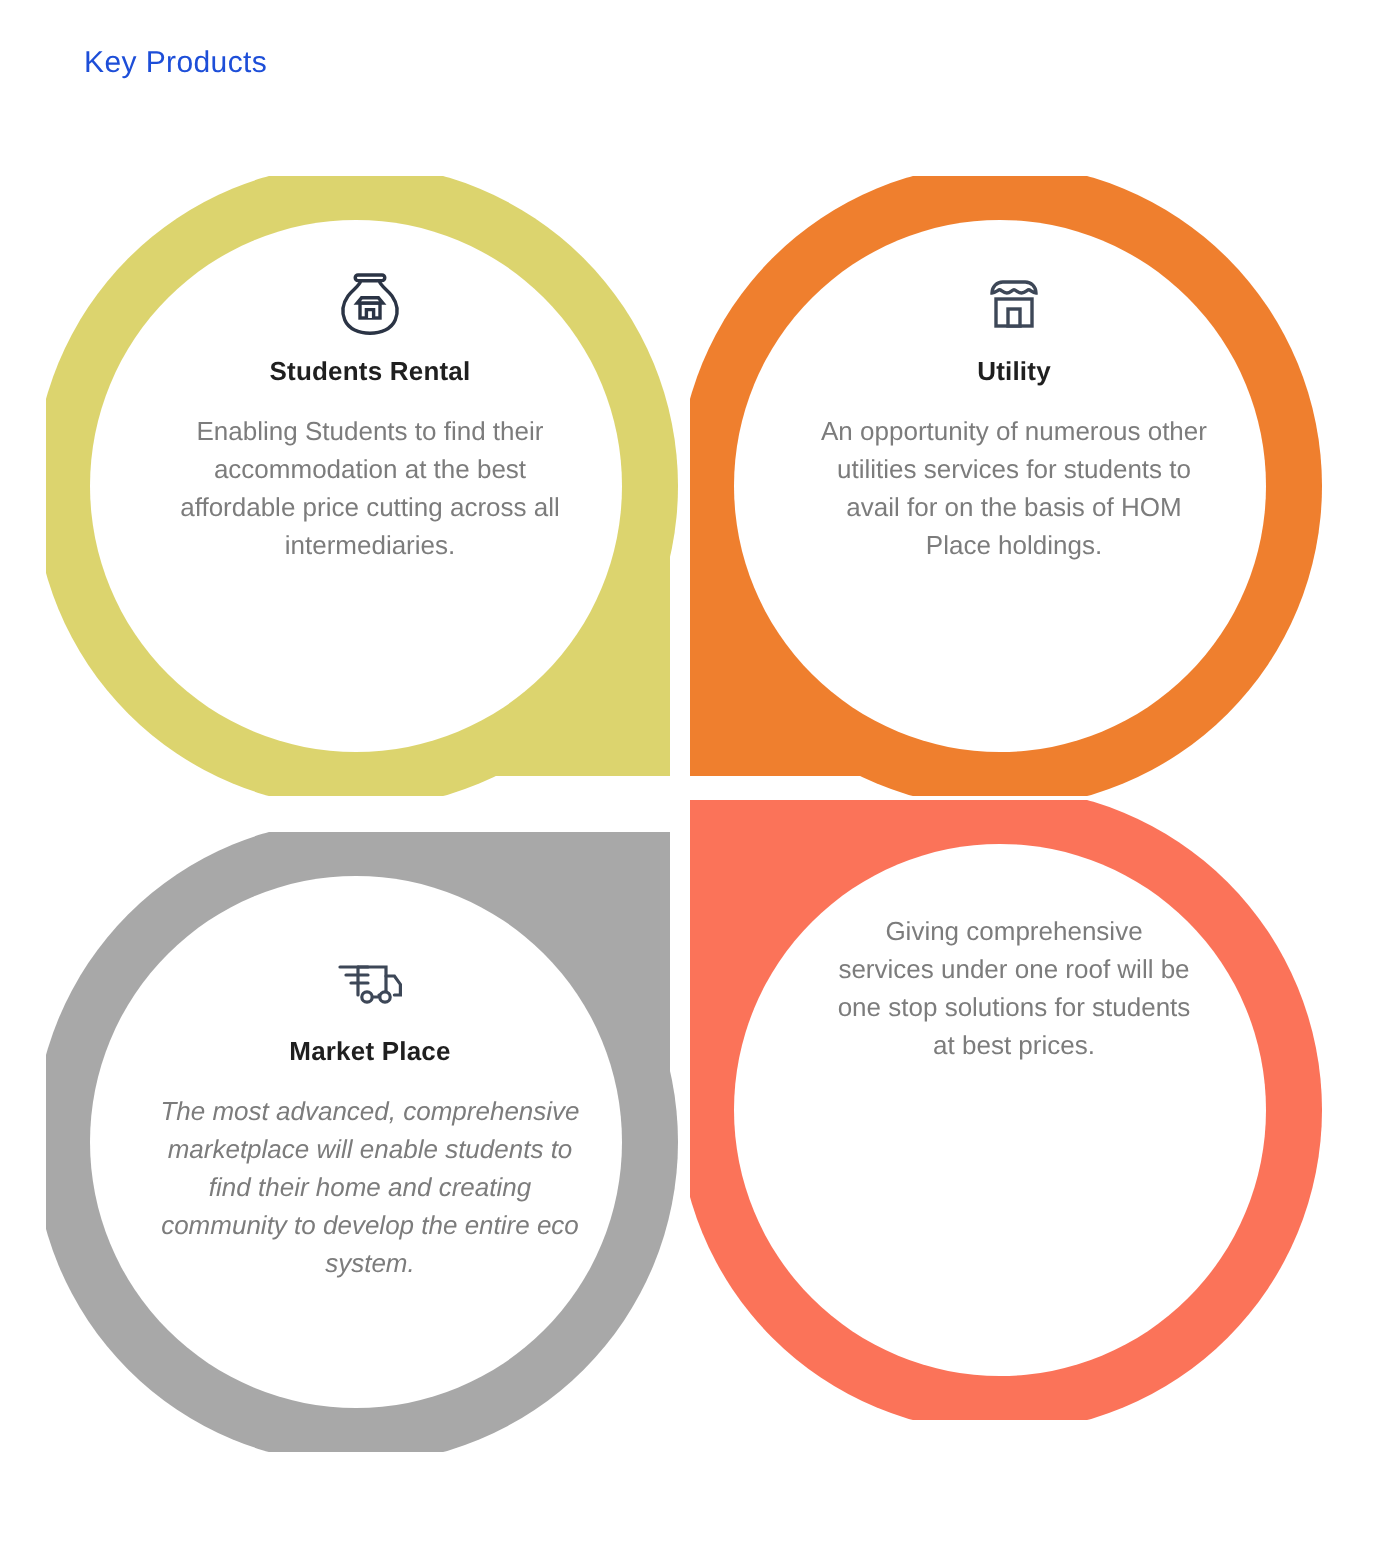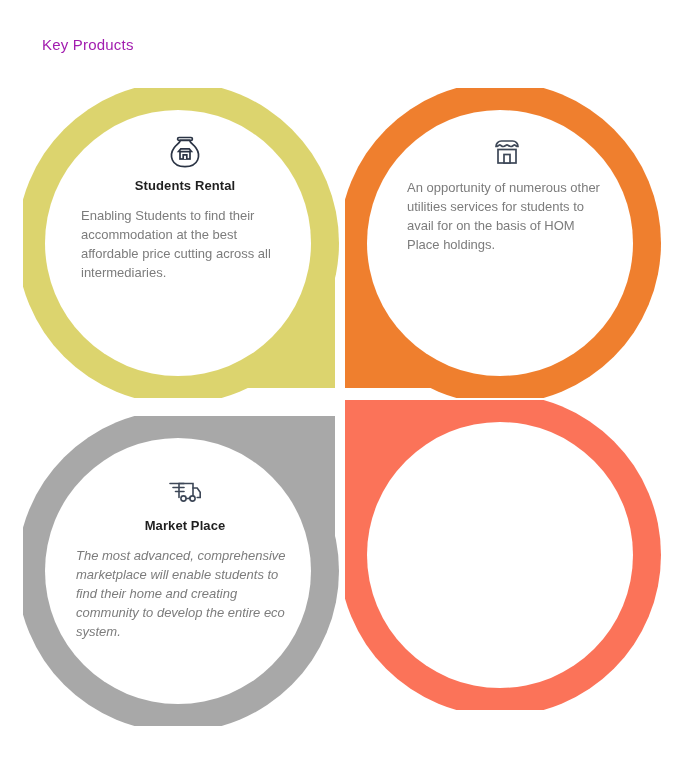--- a/index.html
+++ b/index.html
@@ -5,23 +5,23 @@
   html,body{margin:0;padding:0;}
   body{
     width:690px;height:774px;
     background:#ffffff;
     font-family:"Liberation Sans", sans-serif;
     overflow:hidden;
     position:relative;
   }
   #page-title{
     position:absolute;
-    left:42px; top:36px;
+    left:42px; top:23px;
     font-size:15px;
-    color:#a21caf;
+    color:#1d4ed8;
     letter-spacing:.2px;
     white-space:nowrap;
   }
   #grid{
     position:absolute;
     left:0; top:88px;
     width:690px; height:630px;
   }
   .quad{ position:absolute; width:324px; height:310px; }
   .q-tl{ left:23px;  top:0;    }
@@ -56,21 +56,21 @@
     font-size:13px;
     font-weight:bold;
     color:#1f1f1f;
     margin-bottom:13px;
     letter-spacing:.1px;
   }
   .card-body{
     font-size:13px;
     line-height:19px;
     color:#7c7c7c;
-    text-align:left;
+    text-align:center;
     margin:0 auto;
     max-width:208px;
   }
   .q-tr .card-body{ max-width:200px; }
   .q-bl .card-body{ max-width:218px;font-style:italic; }
   .q-br .card-body{ max-width:178px; }
 </style>
 </head>
 <body>
 
@@ -120,20 +120,21 @@
       </g>
     </svg>
     <div class="content">
       <div class="icon-wrap">
         <svg width="30" height="30" viewBox="0 0 30 30" fill="none" stroke="#3d4757" stroke-width="1.7">
           <path d="M4 9.5 C4 6.4 6.4 4 9.4 4 h11.2 C23.6 4 26 6.4 26 9.5 c-1.8 0-2.8-1.6-3.6-1.6 s-1.8 1.6-3.6 1.6 -2.8-1.6-3.8-1.6 -1.8 1.6-3.6 1.6 -2.8-1.6-3.6-1.6 S5.8 9.5 4 9.5z" fill="#fff"></path>
           <rect x="6" y="12.5" width="18" height="13.5" fill="#fff"></rect>
           <rect x="12" y="17.5" width="6" height="8.5" fill="#fff"></rect>
         </svg>
       </div>
+      <div class="card-title">Utility</div>
       <div class="card-body">An opportunity of numerous other utilities services for students to avail for on the basis of HOM Place holdings.</div>
     </div>
   </div>
 
   <div class="quad q-bl">
     <svg class="ring-svg" viewBox="0 0 324 310">
       <defs>
         <mask id="m-bl">
           <rect x="0" y="0" width="324" height="310" fill="#fff"></rect>
           <circle cx="155" cy="155" r="133" fill="#000"></circle>
@@ -171,16 +172,17 @@
           <circle cx="155" cy="155" r="133" fill="#000"></circle>
         </mask>
       </defs>
       <g mask="url(#m-br)">
         <circle cx="155" cy="155" r="161" fill="#FB7359"></circle>
         <rect x="0" y="0" width="155" height="155" fill="#FB7359"></rect>
       </g>
     </svg>
     <div class="content">
       <div class="icon-wrap empty"></div>
+      <div class="card-body">Giving comprehensive services under one roof will be one stop solutions for students at best prices.</div>
     </div>
   </div>
 
 </div>
 
 </body></html>

